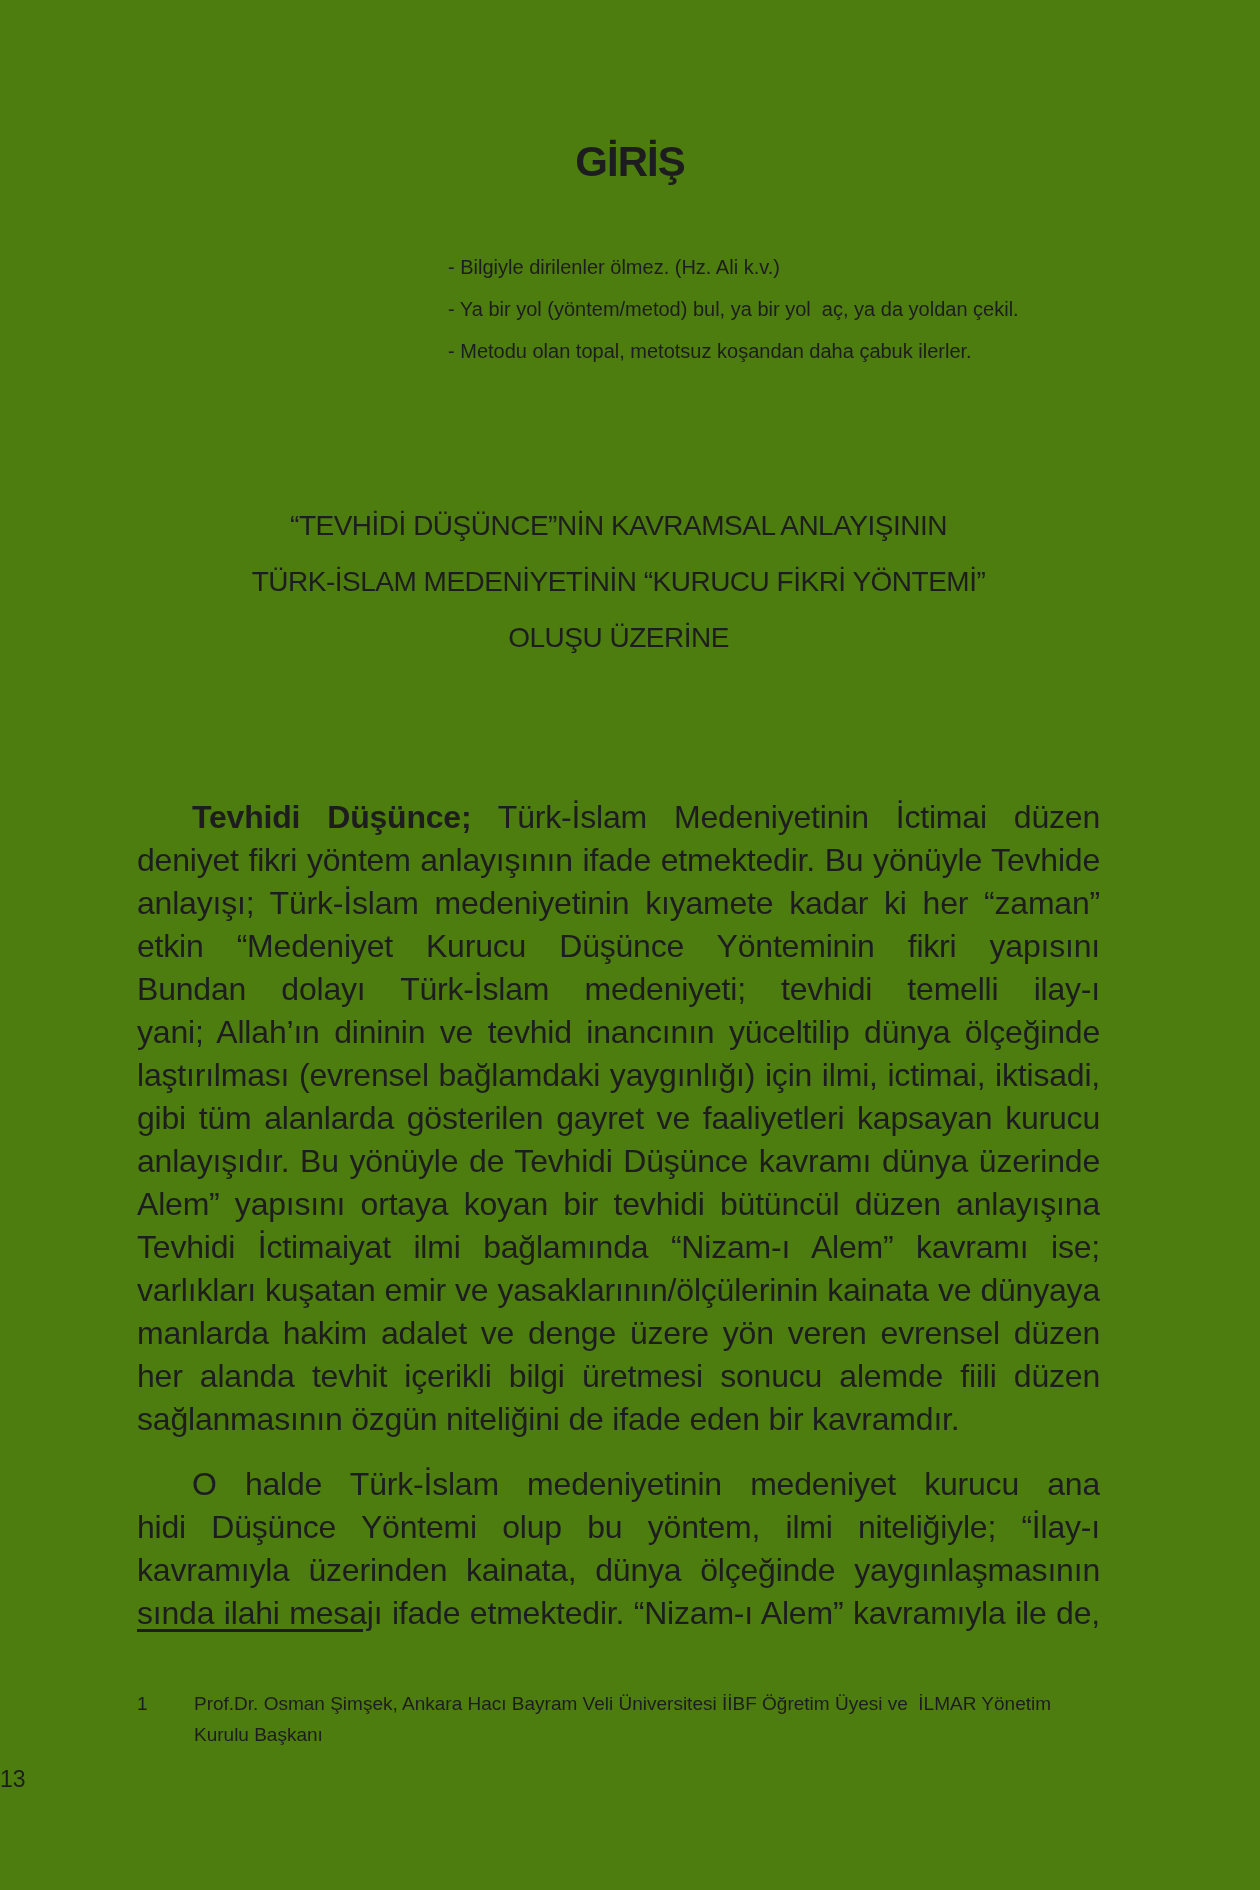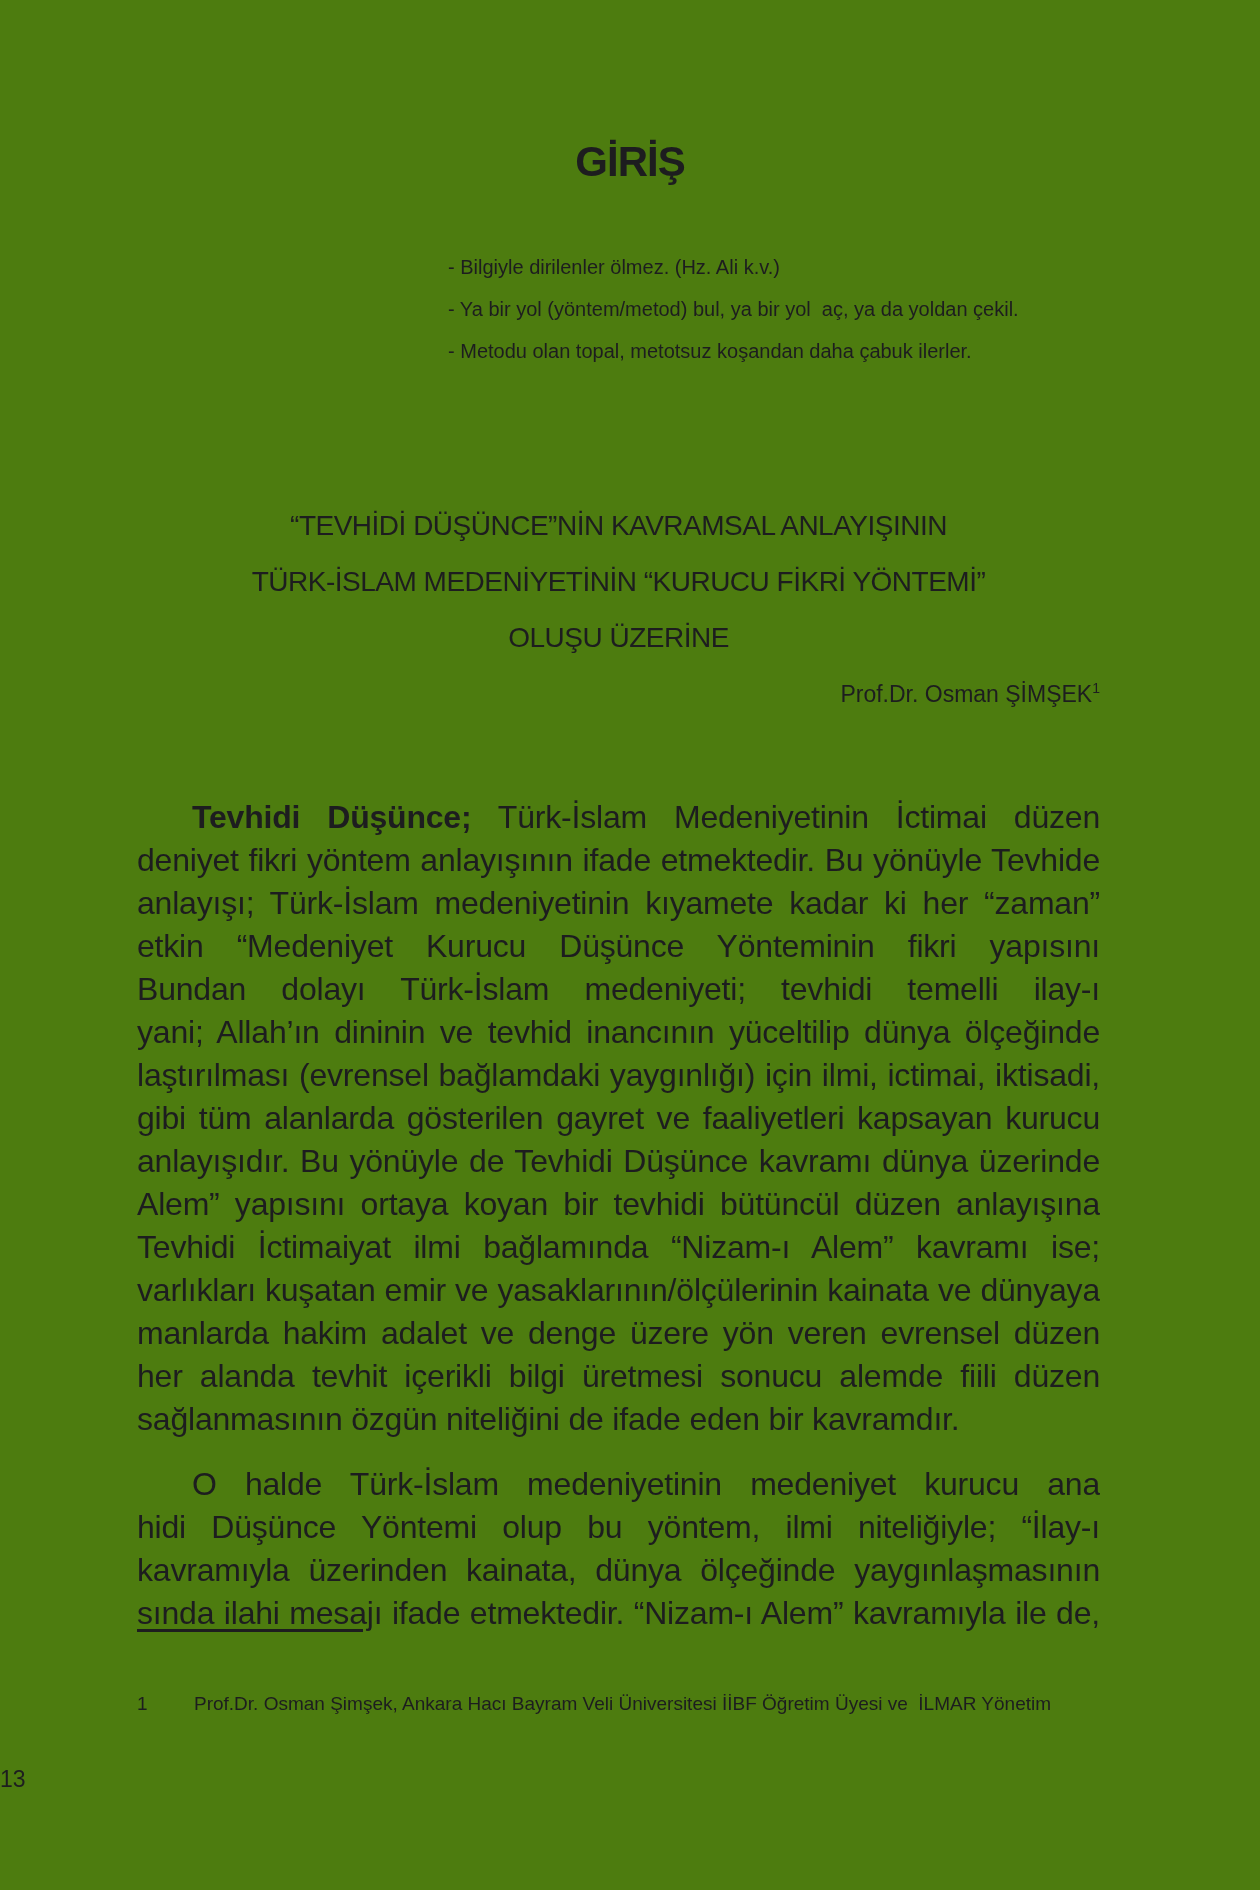--- a/index.html
+++ b/index.html
@@ -88,21 +88,20 @@
       <div class="epi-line">- Ya bir yol (yöntem/metod) bul, ya bir yol  aç, ya da yoldan çekil.</div>
       <div class="epi-line">- Metodu olan topal, metotsuz koşandan daha çabuk ilerler.</div>
     </div>
 
   <div class="heading">
       <div class="heading-line">“TEVHİDİ DÜŞÜNCE”NİN KAVRAMSAL ANLAYIŞININ</div>
       <div class="heading-line">TÜRK-İSLAM MEDENİYETİNİN “KURUCU FİKRİ YÖNTEMİ”</div>
       <div class="heading-line">OLUŞU ÜZERİNE</div>
     </div>
 
-  <div class="author"><span>Prof.Dr. Osman ŞİMŞEK</span><sup>1</sup></div>
 
   <div class="body-text">
       <div class="paragraph">
         <div class="line j ind"><span class="b ">Tevhidi Düşünce;</span><span> Türk-İslam Medeniyetinin İctimai düzen kurucu bir me-</span></div>
         <div class="line j"><span>deniyet fikri yöntem anlayışının ifade etmektedir. Bu yönüyle Tevhide Düşünce</span></div>
         <div class="line j"><span>anlayışı; Türk-İslam medeniyetinin kıyamete kadar ki her “zaman” sürecinde</span></div>
         <div class="line j"><span>etkin “Medeniyet Kurucu Düşünce Yönteminin fikri yapısını oluşturmaktadır.</span></div>
         <div class="line j"><span>Bundan dolayı Türk-İslam medeniyeti; tevhidi temelli ilay-ı kelimetullah’ın</span></div>
         <div class="line j"><span>yani; Allah’ın dininin ve tevhid inancının yüceltilip dünya ölçeğinde yaygın-</span></div>
         <div class="line j"><span>laştırılması (evrensel bağlamdaki yaygınlığı) için ilmi, ictimai, iktisadi, siyasi,...</span></div>
@@ -120,17 +119,18 @@
         <div class="line j"><span>hidi Düşünce Yöntemi olup bu yöntem, ilmi niteliğiyle; “İlay-ı kelimetullah”</span></div>
         <div class="line j"><span>kavramıyla üzerinden kainata, dünya ölçeğinde yaygınlaşmasının sağlanma-</span></div>
         <div class="line j"><span class="u">sında ilahi mesaj</span><span>ı ifade etmektedir. “Nizam-ı Alem” kavramıyla ile de, dünya</span></div>
       </div>
     </div>
 
   <div class="footnote">
     <div class="fn-num">1</div>
     <div class="fn-text">
         <div class="fn-line">Prof.Dr. Osman Şimşek, Ankara Hacı Bayram Veli Üniversitesi İİBF Öğretim Üyesi ve  İLMAR Yönetim</div>
+        <div class="fn-line">Kurulu Başkanı</div>
       </div>
   </div>
 
   <div class="page-number">13</div>
 </div>
 
 </body></html>

